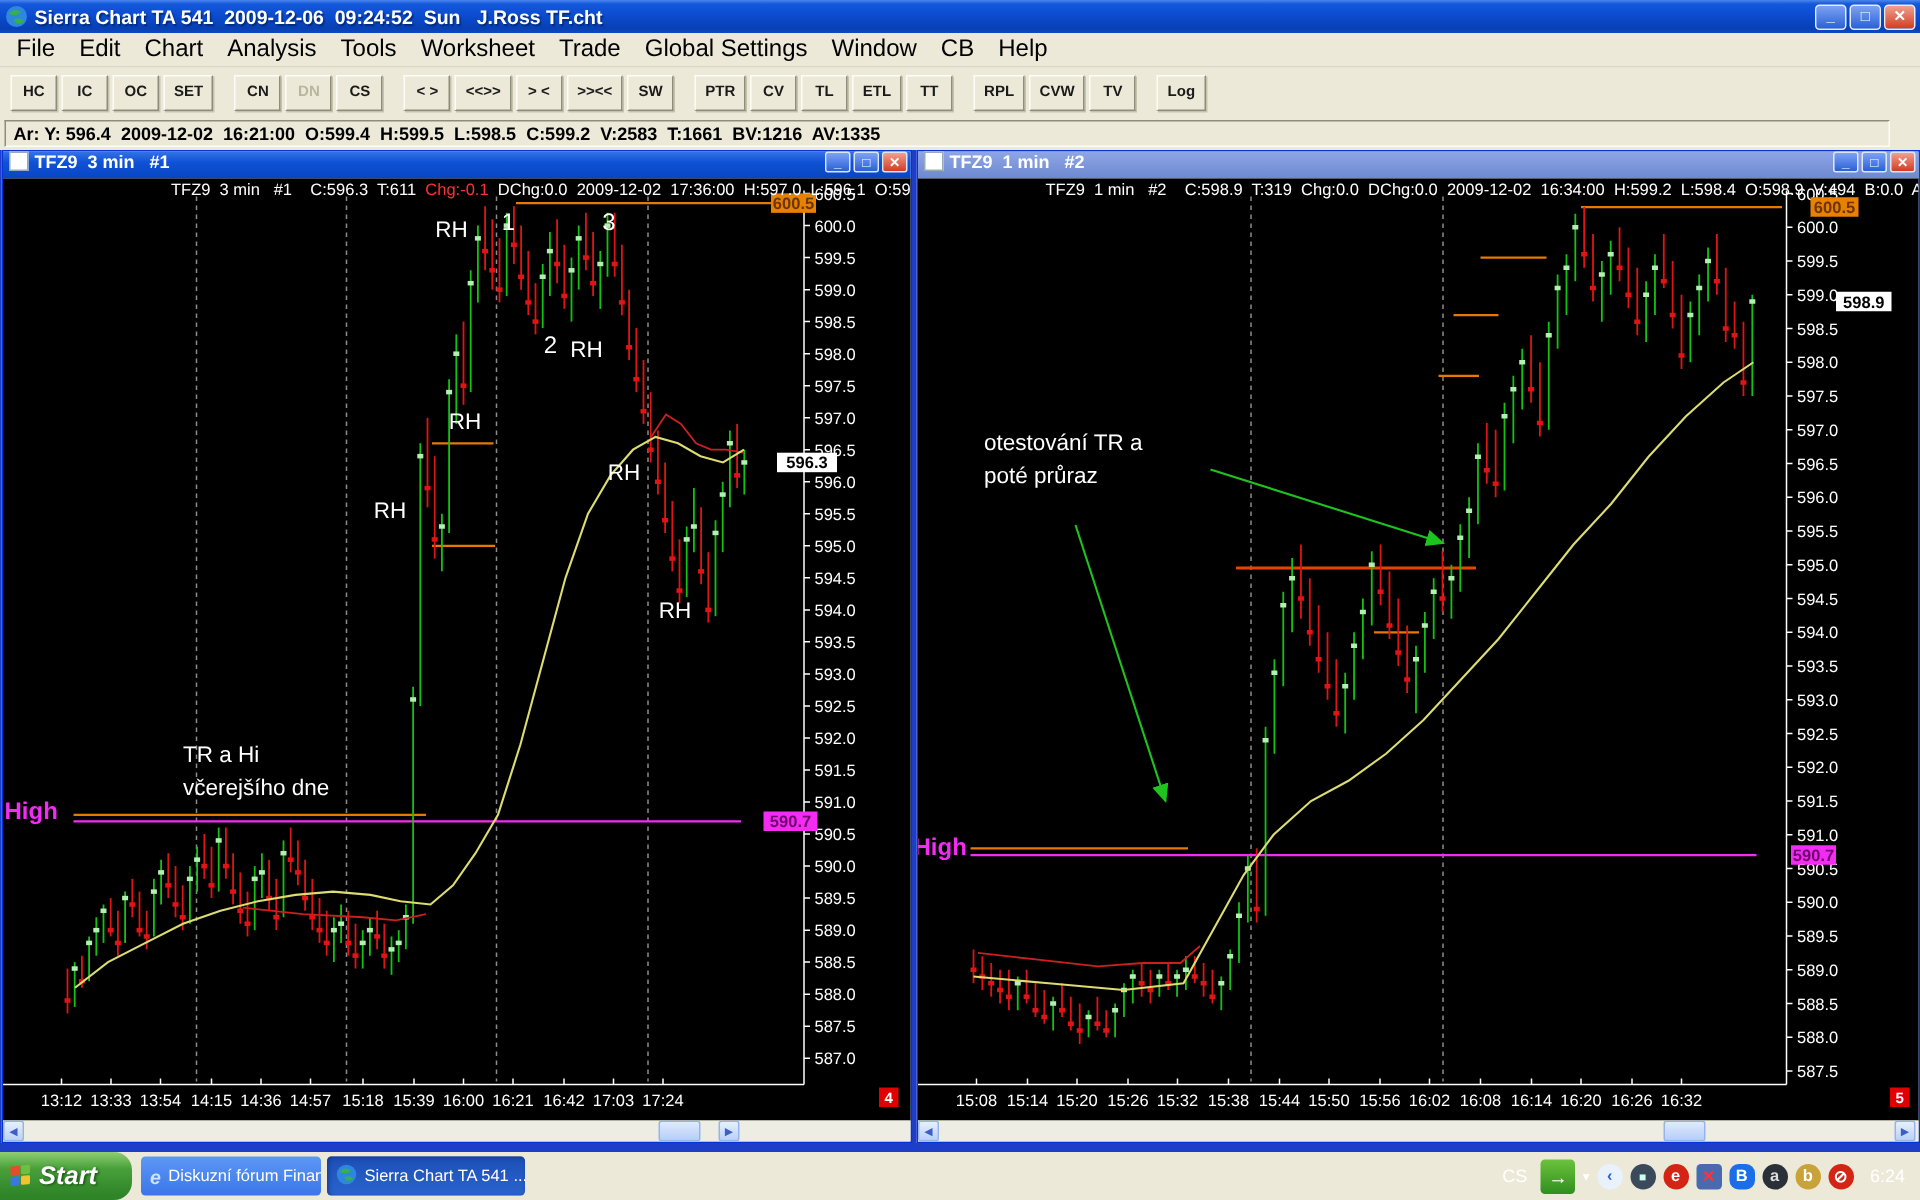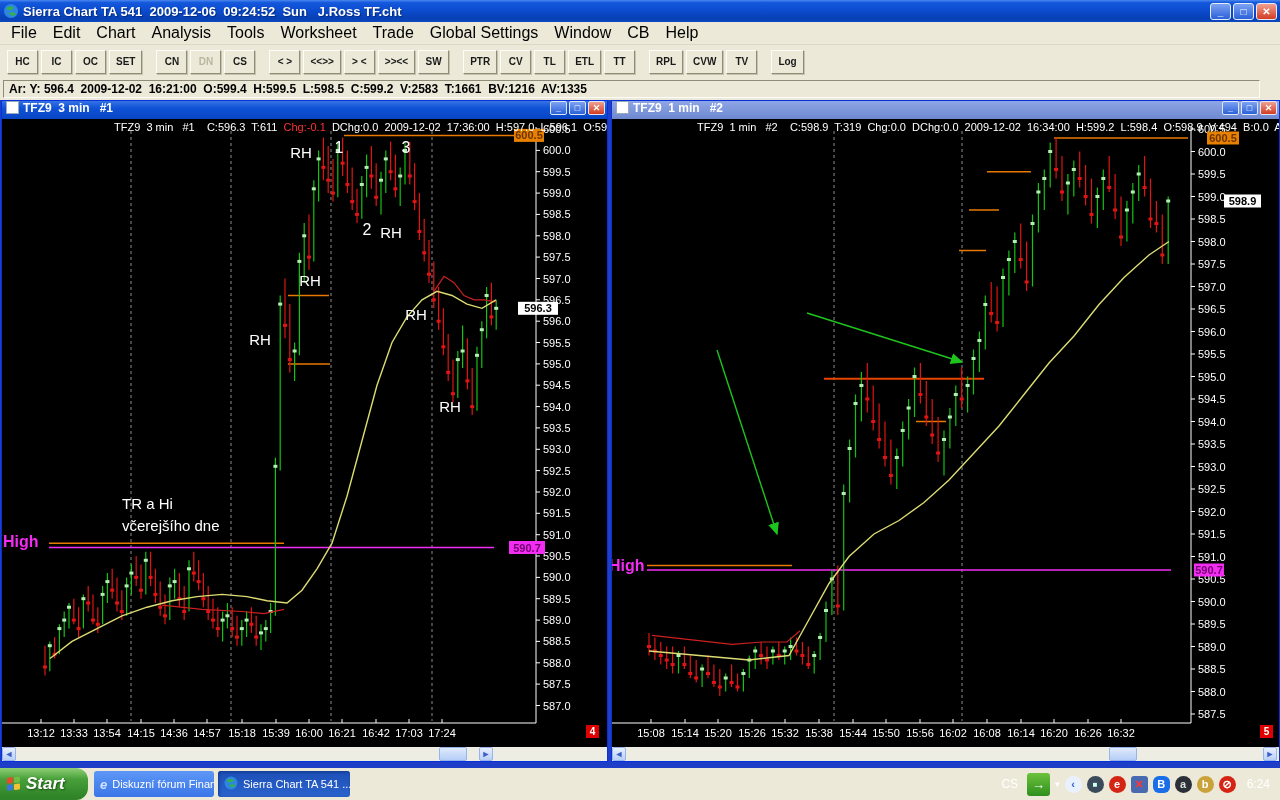--- a/index.html
+++ b/index.html
@@ -817,20 +817,21 @@
             <text x="611" y="23.0" fill="#6b3400" font-size="11" text-anchor="middle" font-weight="bold">600.5</text>
             <rect x="612" y="75.5" width="37" height="13" fill="#ffffff"></rect>
             <text x="630.5" y="86.0" fill="#000000" font-size="11" text-anchor="middle" font-weight="bold">598.9</text>
             <rect x="582" y="444.5" width="30" height="13" fill="#f32cf3"></rect>
             <text x="597" y="455.0" fill="#71006d" font-size="11" text-anchor="middle" font-weight="bold">590.7</text>
             <rect x="648" y="606" width="13" height="13" fill="#e00000"></rect>
             <text x="654.5" y="616" fill="#fff" font-size="10" font-weight="bold" text-anchor="middle">5</text>
           </svg>
         <div class="hdr hdr-right"><span>TFZ9  1 min   #2    C:598.9  T:319  </span><span id="chg-right" style="color: rgb(255, 255, 255);">Chg:0.0</span><span>  DChg:0.0  2009-12-02  16:34:00  H:599.2  L:598.4  O:598.9  V:494  B:0.0  A:0</span></div>
         <div class="high-lbl" style="left:-3px;top:438px;">High</div>
+        <div class="anno-block" style="left:44px;top:166px;"><span>otestování TR a</span><br><span>poté průraz</span></div>
       </div>
       <div class="scrollrow" id="scroll-right">
           <div class="sbtn" style="left:0;">◄</div>
           <div class="sthumb" style="left:497px;width:28px;"></div>
           <div class="sbtn" style="left:651px;">►</div>
         </div>
     </div>
   </div>
 
   <div class="taskbar">

